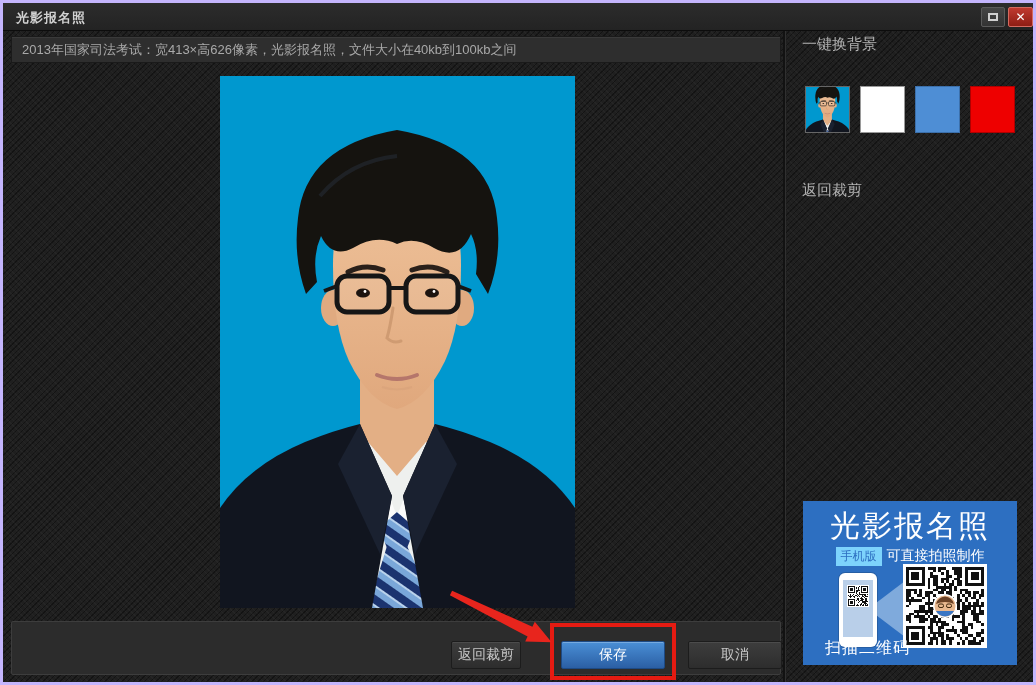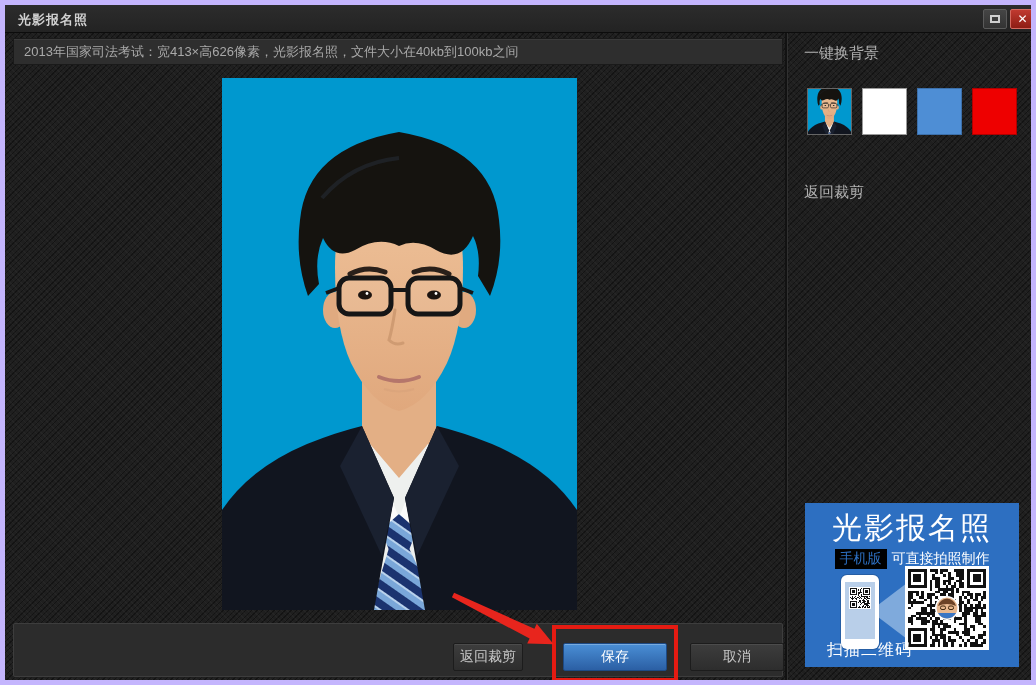--- a/index.html
+++ b/index.html
@@ -1,20 +1,20 @@
 <!DOCTYPE html>
 <html><head>
 <meta charset="utf-8">
 <style>
   * { margin:0; padding:0; box-sizing:border-box; }
   html,body { background:#101010; }
   body { font-family:"Liberation Sans","DejaVu Sans",sans-serif; }
   .window {
     position:relative; width:1036px; height:685px; overflow:hidden;
-    background:#1e1e1e; border:5px solid #c4b5fd;
+    background:#1e1e1e; border:3px solid #c4b5fd;
   }
   
   .titlebar {
     position:absolute; top:0; left:0; right:0; height:28px;
     background:linear-gradient(#2c2c2c,#232323); border-bottom:1px solid #0c0c0c;
   }
   .title-text {
     position:absolute; left:13px; top:6px; font-size:13px; font-weight:bold;
     color:#d2d2d2; letter-spacing:1px;
   }
@@ -76,21 +76,21 @@
     position:absolute; left:547px; top:592px; width:126px; height:57px;
     border:4px solid #e51b12; z-index:40;
   }
   .arrow-svg { position:absolute; left:436px; top:556px; z-index:41; }
   
   .sidebar {
     position:absolute; left:780px; top:0; width:256px; bottom:0;
     border-left:2px solid #121212; box-shadow:inset 1px 0 0 #303030;
   }
   .side-title { position:absolute; left:17px; font-size:15px; color:#b2b2b2; }
-  .t-oneclick { top:11px;font-family:Liberation Mono, monospace; }
+  .t-oneclick { top:4px;font-family:Liberation Mono, monospace; }
   .t-manual { top:150px; }
   .swatch-row { position:absolute; left:20px; top:55px; display:flex; gap:10px; }
   .swatch { width:45px; height:47px; cursor:pointer; }
   .swatch-thumb { border:1px solid #666; background:#0098cf; overflow:hidden; }
   .swatch-white { background:#ffffff; border:1px solid #9a9a9a; }
   .swatch-blue { background:#4e8ed5; border:1px solid #3c70ab; }
   .swatch-red { background:#ee0000; border:1px solid #b00000; }
   .matting-btn {
     position:absolute; left:20px; top:179px; width:101px; height:34px;
     background:linear-gradient(#3b3b3b,#2f2f2f); border:1px solid #555;
@@ -104,22 +104,22 @@
   }
   .banner-title {
     position:absolute; top:5px; width:100%; text-align:center; color:#fff;
     font-size:30px; letter-spacing:2px; white-space:nowrap;
   }
   .banner-row2 {
     position:absolute; top:46px; width:100%; text-align:center; color:#fff;
     font-size:14px; white-space:nowrap;
   }
   .banner-badge {
-    display:inline-block; background:#000000; color:#2d6fc1; padding:1px 5px;
-    margin-right:5px; font-size:14px;
+    display:inline-block; background:#7dd3fc; color:#2d6fc1; padding:1px 5px;
+    margin-right:5px; font-size:12px;
   }
   .phone {
     position:absolute; left:36px; top:72px; width:38px; height:74px;
     background:#fff; border-radius:6px; box-shadow:0 0 0 1px rgba(0,0,0,.15);
   }
   .phone-screen {
     position:absolute; left:4px; top:7px; width:30px; height:57px;
     background:#b9cfe9;
   }
   .phone-qr { position:absolute; left:4px; top:5px; width:22px; height:22px; background:#fff; padding:1px; }

